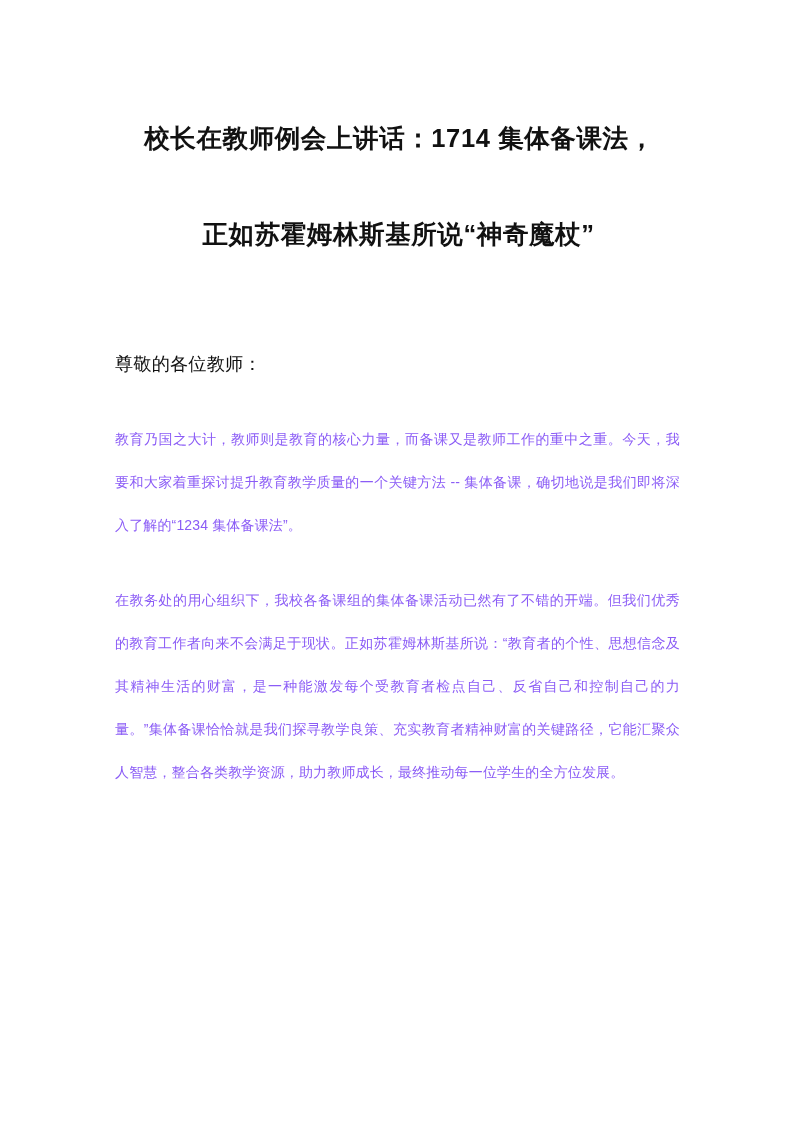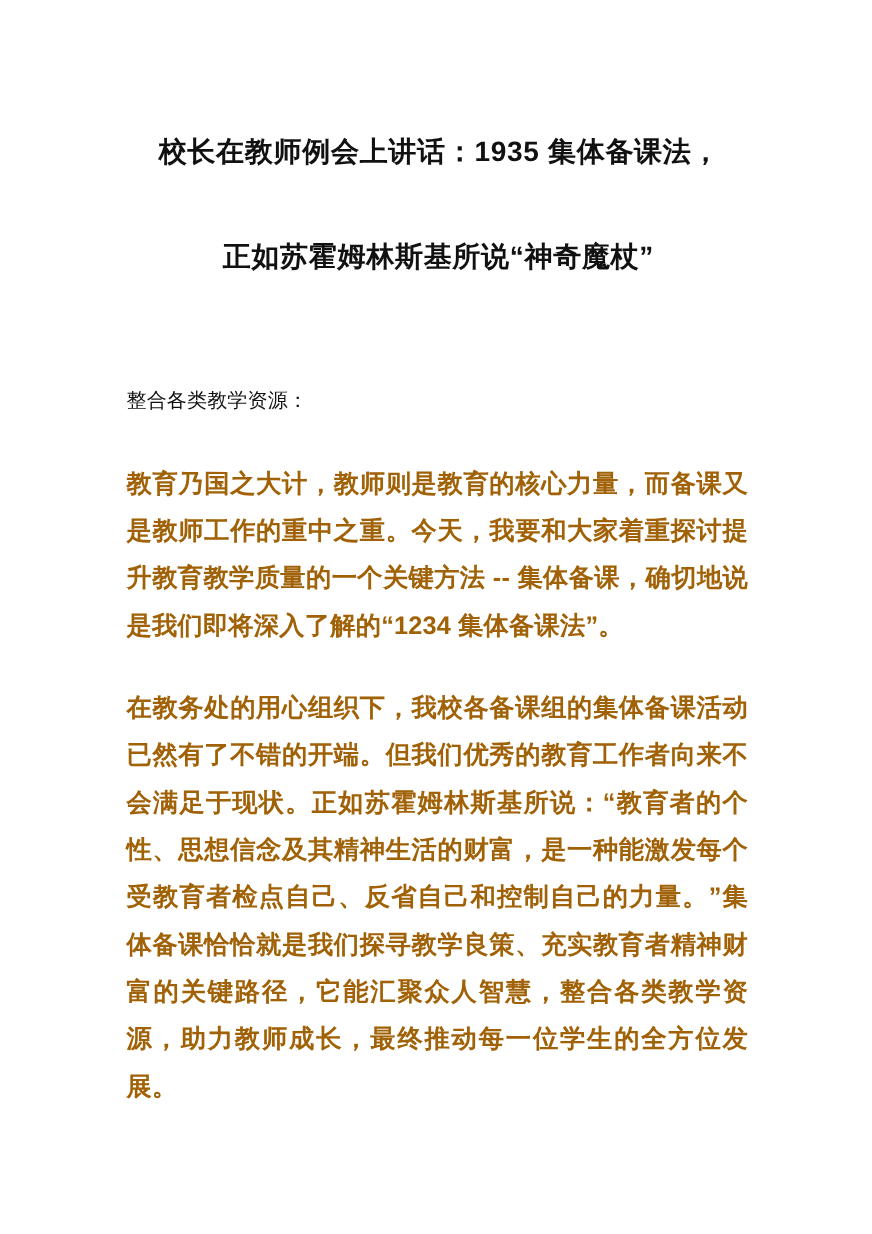--- a/index.html
+++ b/index.html
@@ -50,44 +50,43 @@
     padding-right: 113px;
   }
   .salutation {
     font-size: 18.2px;
     line-height: 43px;
     color: #111111;
     margin: 0;
     letter-spacing: 0.15px;
   }
   .para {
-    font-size: 23px;
+    font-size: 14px;
     line-height: 43px;
-    color: #a16207;
+    color: #8b5cf6;
     margin: 32px 0 0 0;
     text-align: justify;
     text-justify: inter-character;
     letter-spacing: 0.15px;
-    font-weight: bold;
   }
   .para-first {
     margin-top: 32px;
   }
 </style>
 </head>
 <body>
 
 <div class="page">
 
   <div class="title-block">
-    <div class="title-line title-line-1">校长在教师例会上讲话：1935 集体备课法，</div>
+    <div class="title-line title-line-1">校长在教师例会上讲话：1714 集体备课法，</div>
     <div class="title-line title-line-2">正如苏霍姆林斯基所说“神奇魔杖”</div>
   </div>
 
   <div class="body-block">
-    <p class="salutation">整合各类教学资源：</p>
+    <p class="salutation">尊敬的各位教师：</p>
 
     <p class="para para-first">教育乃国之大计，教师则是教育的核心力量，而备课又是教师工作的重中之重。今天，我要和大家着重探讨提升教育教学质量的一个关键方法 -- 集体备课，确切地说是我们即将深入了解的“1234 集体备课法”。</p>
 
     <p class="para">在教务处的用心组织下，我校各备课组的集体备课活动已然有了不错的开端。但我们优秀的教育工作者向来不会满足于现状。正如苏霍姆林斯基所说：“教育者的个性、思想信念及其精神生活的财富，是一种能激发每个受教育者检点自己、反省自己和控制自己的力量。”集体备课恰恰就是我们探寻教学良策、充实教育者精神财富的关键路径，它能汇聚众人智慧，整合各类教学资源，助力教师成长，最终推动每一位学生的全方位发展。</p>
   </div>
 
 </div>
 
 </body></html>

